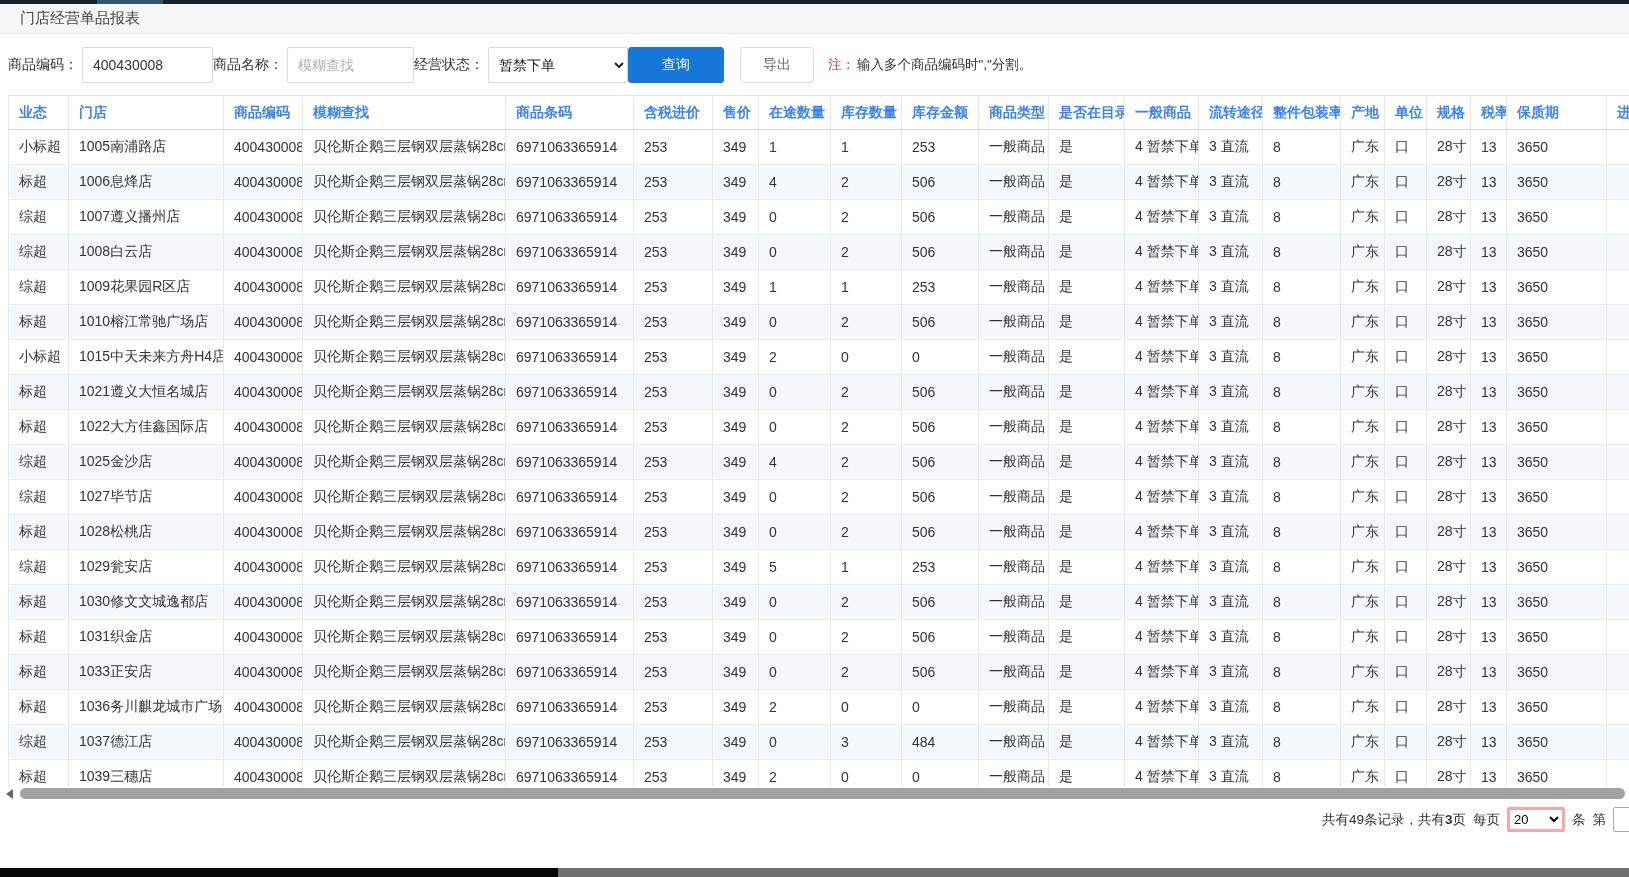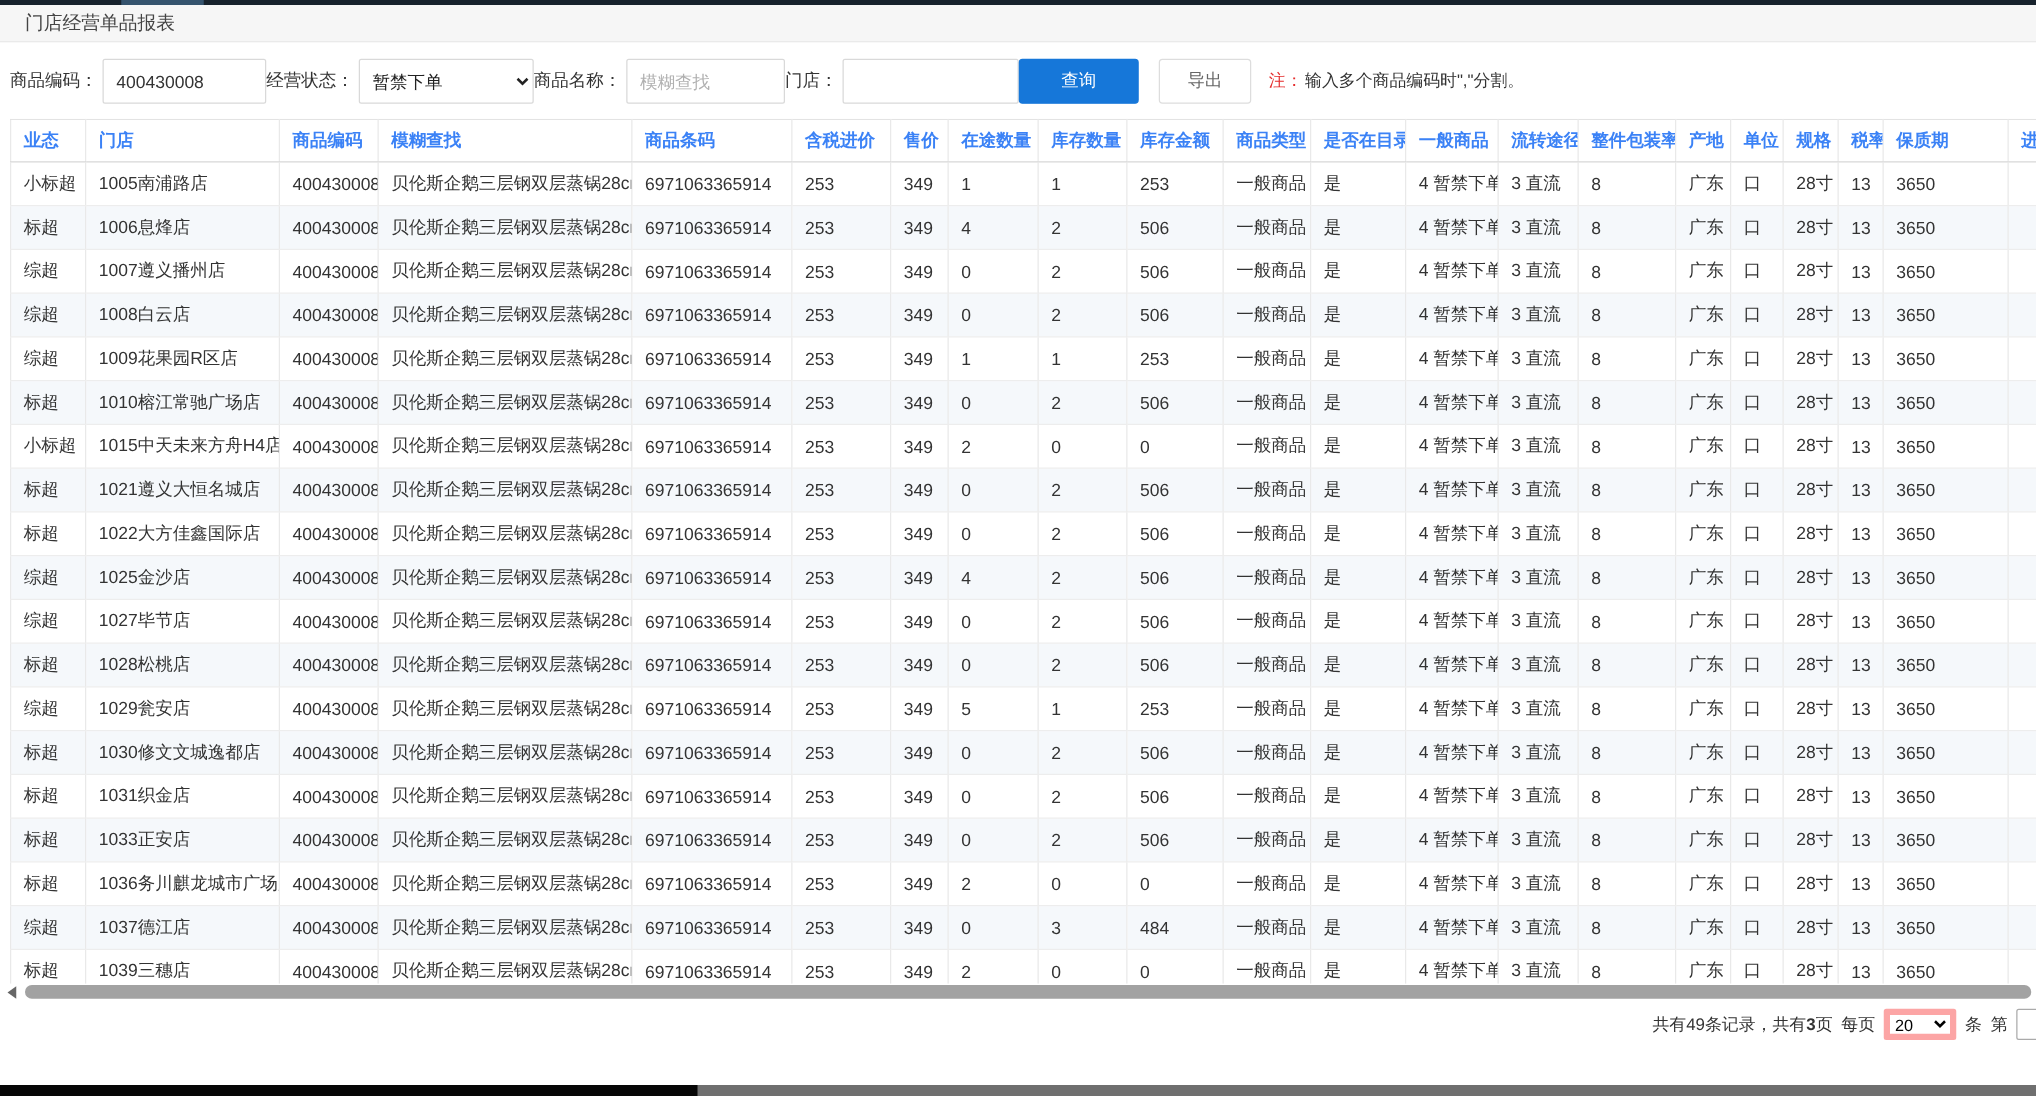--- a/index.html
+++ b/index.html
@@ -64,21 +64,21 @@
   .hscroll-thumb {
     position:absolute; left:18px; right:4px; top:1px; height:11px;
     background:#a2a2a2; border-radius:6px;
   }
 
   .pagination {
     margin-top:6px; margin-right:-30px; display:flex; justify-content:flex-end;
     align-items:center; font-size:13.5px; color:#333; gap:7px; padding-right:0;
   }
   .pagination .bold { font-weight:bold; }
-  #per-page-select { width:58px; height:25px; border:5px solid #fca5a5; border-radius:2px;
+  #per-page-select { width:58px; height:25px; border:3px solid #fca5a5; border-radius:2px;
     font-size:13px; font-family:inherit; background:#fff; }
   #page-jump-input { width:46px; height:25px; border:1px solid #aaa; border-radius:2px;
     font-size:13px; font-family:inherit; padding:0 4px; }
 
   .taskbar { position:absolute; bottom:0; left:0; width:100%; height:9px; background:#6f6f6f; }
   .taskbar-dark { position:absolute; left:0; top:0; width:558px; height:9px; background:#060606; }
 </style>
 </head>
 <body>
 
@@ -89,32 +89,28 @@
 <div class="titlebar">
   <span>门店经营单品报表</span>
 </div>
 
 <div class="filterbar">
   <div class="f-group">
     <label>商品编码：</label>
     <input id="product-code-input" class="f-input" type="text" value="400430008" style="">
   </div>
   <div class="f-group">
+    <label>商品名称：</label>
+    <input id="product-name-input" class="f-input" type="text" placeholder="模糊查找" style="">
+  </div>
+  <div class="f-group">
     <label>经营状态：</label>
     <select id="status-select">
       <option>暂禁下单</option>
     </select>
-  </div>
-  <div class="f-group">
-    <label>商品名称：</label>
-    <input id="product-name-input" class="f-input" type="text" placeholder="模糊查找" style="">
-  </div>
-  <div class="f-group">
-    <label>门店：</label>
-    <input id="store-input" class="f-input" type="text" value="" style="">
   </div>
   <button class="btn btn-primary">查询</button>
   <button class="btn btn-default">导出</button>
   <span class="note">
     <span class="red">注：</span><span>输入多个商品编码时","分割。</span>
   </span>
 </div>
 
 <div class="table-wrap">
   <table>

